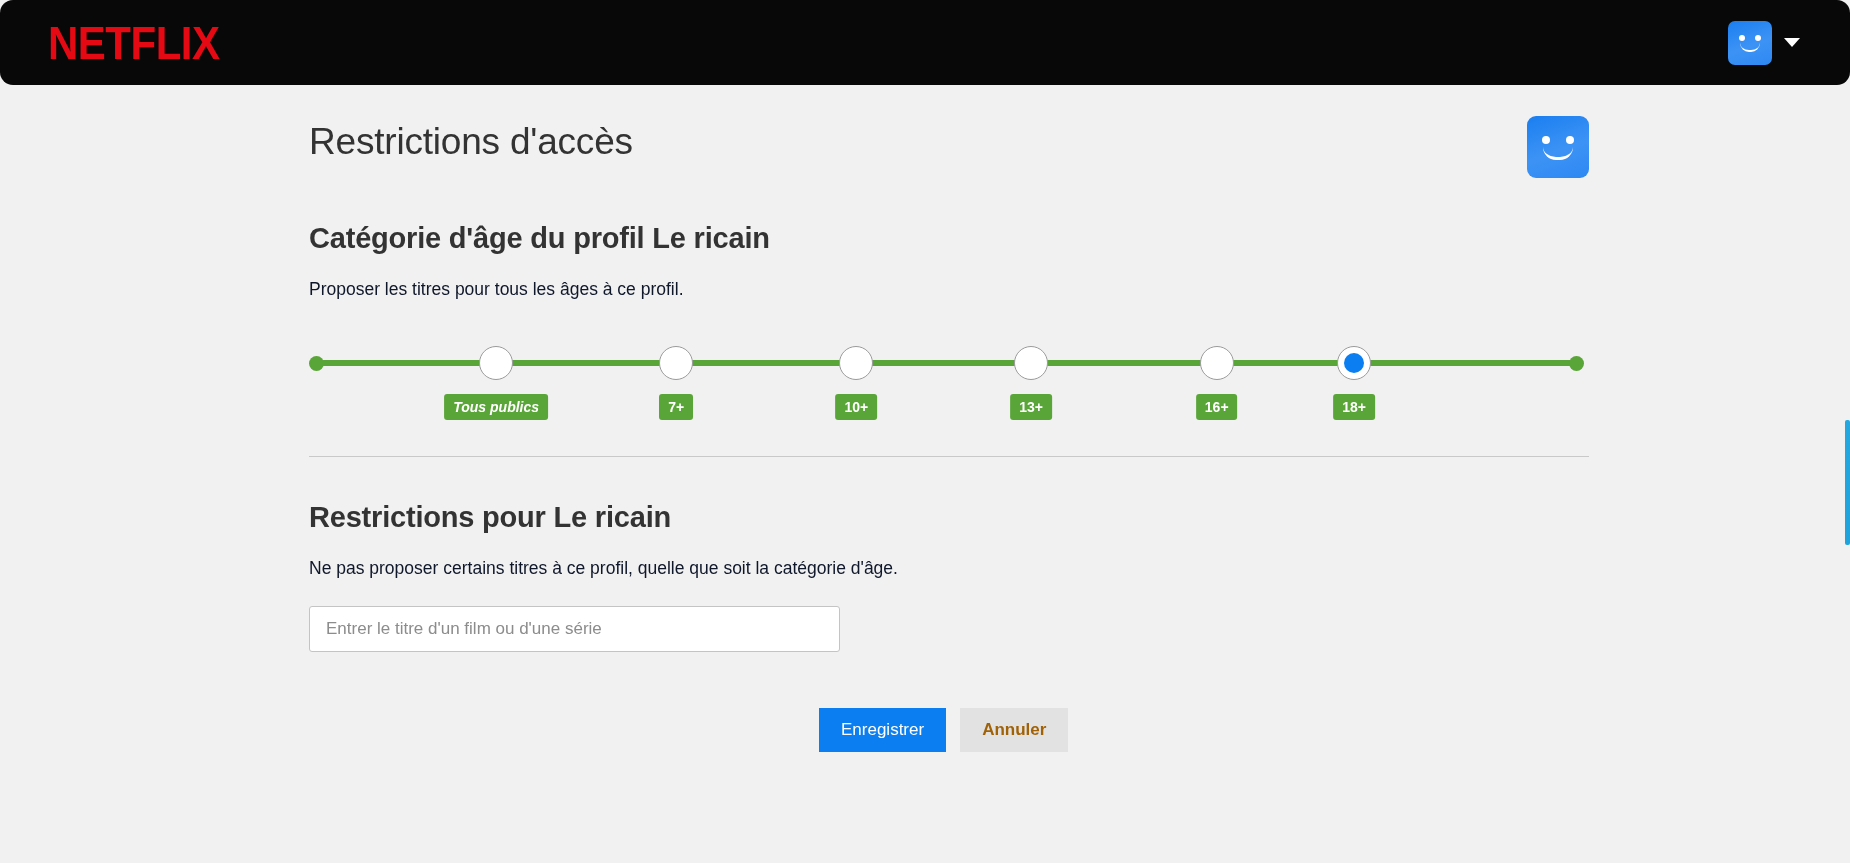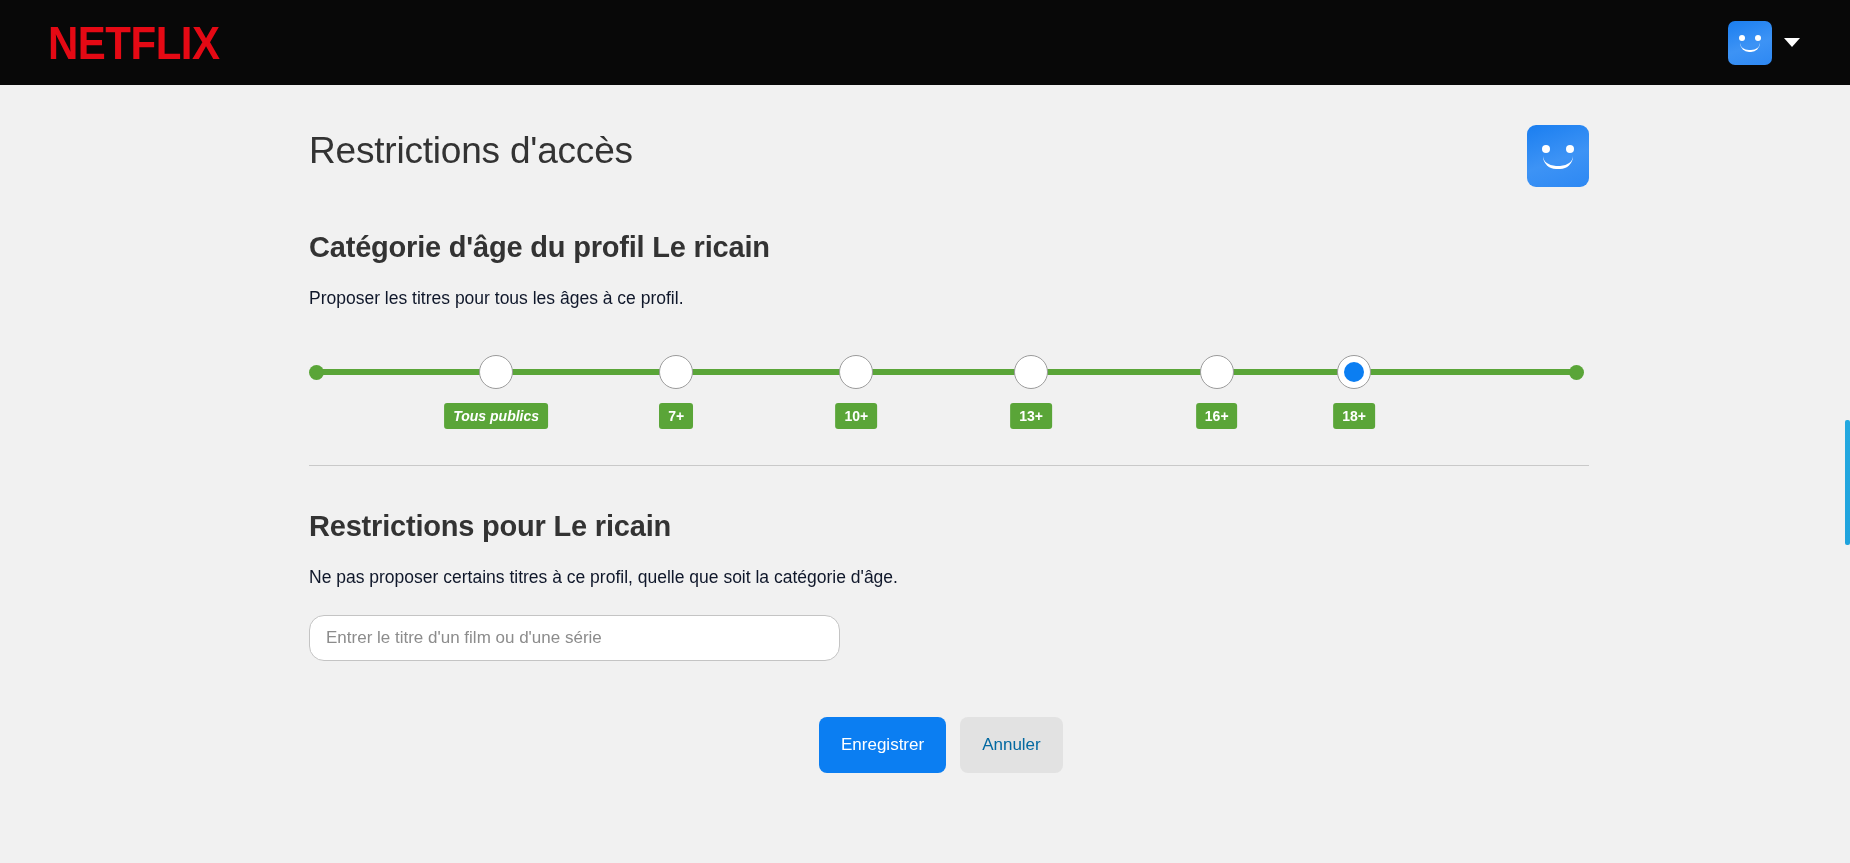--- a/index.html
+++ b/index.html
@@ -19,20 +19,21 @@
 
   
   .topbar {
     height: 85px;
     background: #080808;
     display: flex;
     align-items: center;
     justify-content: space-between;
     padding: 0 28px 0 48px;
     position: relative;
+    border-radius: 13px;
   }
 
   .brand-logo {
     font-family: "Liberation Sans", sans-serif;
     font-size: 42px;
     font-weight: 700;
     letter-spacing: -0.5px;
     color: #e50914;
     line-height: 1;
     transform: scaleY(1.12);
@@ -82,21 +83,21 @@
   .chevron-down {
     width: 0; height: 0;
     border-left: 8px solid transparent;
     border-right: 8px solid transparent;
     border-top: 9px solid #ffffff;
   }
 
   
   .page {
     padding-left: 309px;
-    padding-top: 40px;
+    padding-top: 31px;
     position: relative;
   }
 
   .content {
     width: 1280px;
     position: relative;
   }
 
   .title-row {
     display: flex;
@@ -215,21 +216,21 @@
     margin-bottom: 44px;
   }
 
   
   .restrict-desc { margin-bottom: 26px; }
 
   .title-input {
     width: 531px;
     height: 46px;
     border: 1px solid #c4c4c4;
-    border-radius: 15px;
+    border-radius: 3px;
     background: #ffffff;
     padding: 0 16px;
     font-family: "Liberation Sans", sans-serif;
     font-size: 17px;
     color: #333333;
     outline: none;
   }
   .title-input::placeholder { color: #8c8c8c; }
 
   
@@ -237,28 +238,28 @@
     display: flex;
     gap: 14px;
     margin-top: 56px;
     padding-left: 510px;
   }
 
   .btn {
     font-family: "Liberation Sans", sans-serif;
     font-size: 17px;
     border: none;
-    border-radius: 8px;
+    border-radius: 0;
     padding: 0 22px;
-    height: 56px;
+    height: 44px;
     cursor: pointer;
     line-height: 44px;
   }
   .btn-primary { background: #0b7ef2; color: #ffffff; }
-  .btn-secondary { background: #e2e2e2; color: #0369a1; }
+  .btn-secondary { background: #e2e2e2; color: #a16207; font-weight: bold; }
 
   
   .scroll-indicator {
     position: absolute;
     right: 0;
     top: 420px;
     width: 5px;
     height: 125px;
     background: linear-gradient(to bottom, #23a8e0, #1fa3dd);
     border-radius: 2px;

